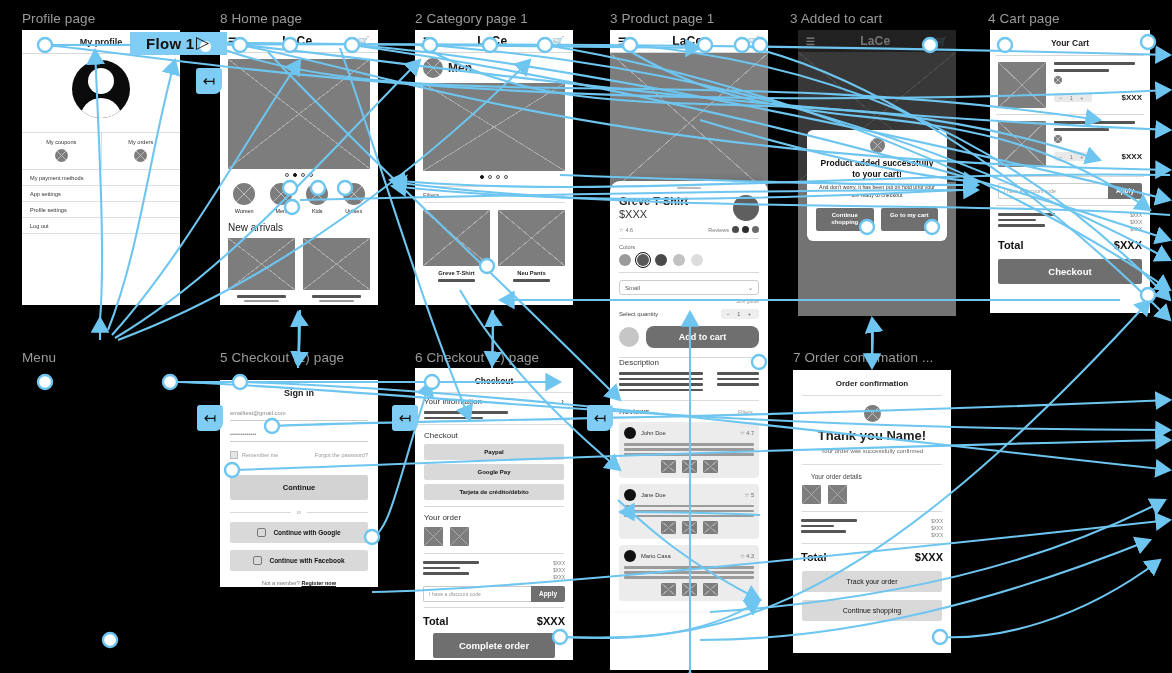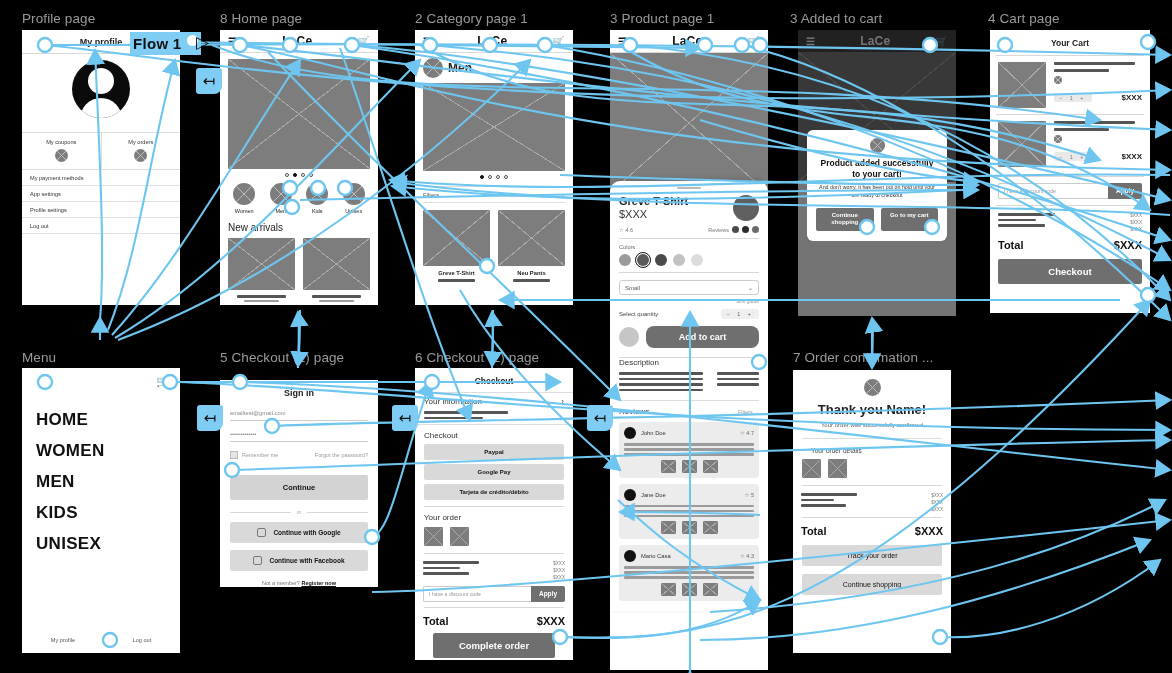--- a/index.html
+++ b/index.html
@@ -54,21 +54,21 @@
            padding:0 8px; height:22px; font-weight:bold; font-size:11px; color:#111; }
   .topbar .brand{ font-size:12px; font-weight:bold; letter-spacing:.2px;}
   .ico{ font-size:10px; color:#111; }
 
   
   #wires{ position:absolute; inset:0; z-index:20; pointer-events:none; }
 
   
   .flow-pill{
     position:absolute; z-index:25; background:#7fcdf4; color:#111;
-    display:flex; align-items:flex-start; gap:6px; padding:3px 3px;
+    display:flex; align-items:flex-end; gap:6px; padding:3px 16px;
     font-size:15px; font-weight:bold; letter-spacing:.3px;
   }
   .play-btn{
     position:absolute; z-index:25; color:#111; font-size:17px;
   }
   .back-badge{
     position:absolute; z-index:26; background:#7fcdf4; width:26px; height:26px;
     display:flex; align-items:center; justify-content:center;
     border-radius:3px 3px 8px 3px; font-size:15px; color:#111;
   }
@@ -543,38 +543,20 @@
         </div>
       </div>
       <div class="totrow">
         <span>Total</span>
         <span>$XXX</span>
       </div>
       <div class="bigbtn">Checkout</div>
     </div>
   </div>
 
-  <div class="frame" style="left:22px; top:368px; width:158px; height:285px;">
-    <div class="scr">
-      <div class="menu-top">
-        <span>🛒</span>
-      </div>
-      <div class="menu-nav">
-        <div>HOME</div>
-        <div>WOMEN</div>
-        <div>MEN</div>
-        <div>KIDS</div>
-        <div>UNISEX</div>
-      </div>
-      <div class="menu-foot">
-        <span>My profile</span>
-        <span>Log out</span>
-      </div>
-    </div>
-  </div>
 
   <div class="frame" style="left:220px; top:380px; width:158px; height:207px;">
     <div class="scr">
       <div class="signin-title">Sign in</div>
       <div class="field">emailtest@gmail.com</div>
       <div class="field">•••••••••••••</div>
       <div class="remember">
         <span style="display:flex;align-items:center;">
           <span class="cbx"></span>
           <span>Remember me</span>
@@ -646,20 +628,21 @@
       <div class="totrow">
         <span>Total</span>
         <span>$XXX</span>
       </div>
       <div class="bigbtn" style="margin:6px 18px 0;">Complete order</div>
     </div>
   </div>
 
   <div class="frame" style="left:793px; top:370px; width:158px; height:283px;">
     <div class="scr">
+      <div class="oc-title">Order confirmation</div>
       <div class="circ x oc-ic"></div>
       <div class="oc-thanks">Thank you Name!</div>
       <div class="oc-sub">Your order was successfully confirmed</div>
       <div class="oc-det">Your order details</div>
       <div class="yo-thumbs">
           <div class="ph"></div>
           <div class="ph"></div>
         </div>
       <div class="hr" style="width:88%; margin:7px auto 0;"></div>
       <div class="subtot">

